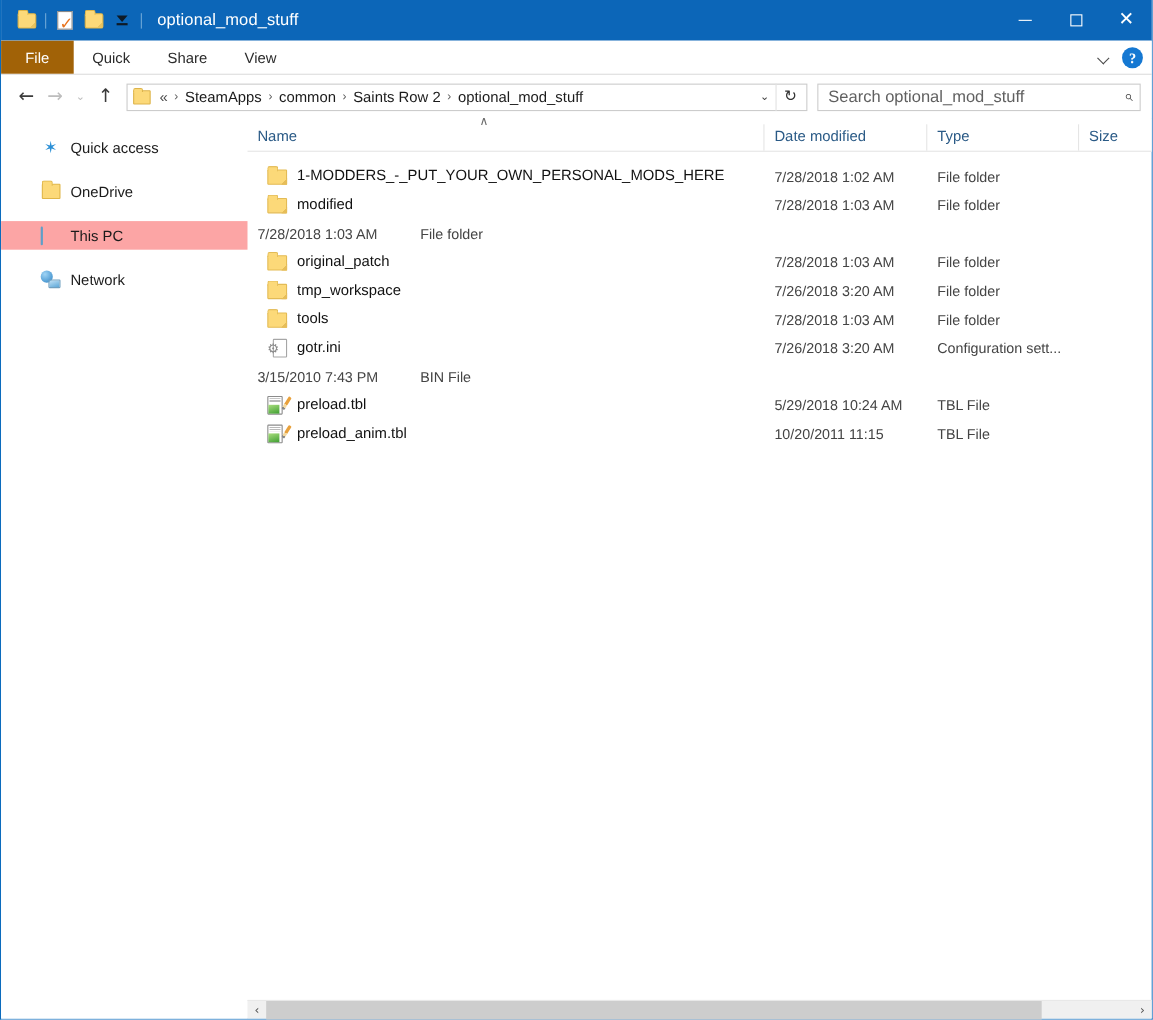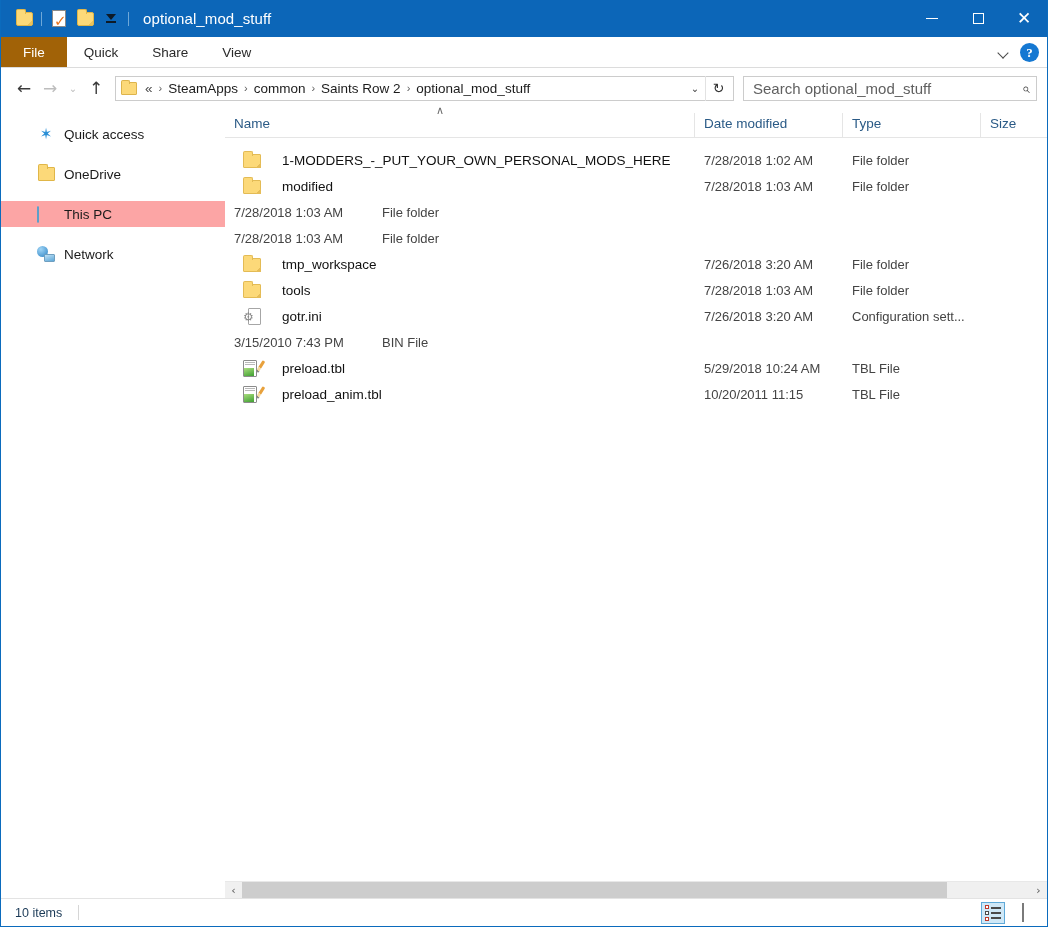--- a/index.html
+++ b/index.html
@@ -211,21 +211,21 @@
   .col.name { width: 470px; flex: 0 0 470px; border-right: 1px solid #e5e5e5; }
   .col.date { width: 148px; flex: 0 0 148px; border-right: 1px solid #e5e5e5; }
   .col.type { width: 138px; flex: 0 0 138px; border-right: 1px solid #e5e5e5; }
   .col.size { width: 60px; flex: 0 0 60px; }
 
   .rows { flex: 1 1 auto; overflow: hidden; padding-top: 9px; }
   .row {
     height: 26px; display: flex; align-items: center; cursor: default;
   }
   .cell-name {
-    width: 470px; flex: 0 0 470px; display: flex; align-items: center; gap: 21px;
+    width: 470px; flex: 0 0 470px; display: flex; gap: 9px;
     padding-left: 18px; font-size: 13.5px; color: #111111; white-space: nowrap;
   }
   .cell-date { width: 148px; flex: 0 0 148px; font-size: 13px; color: #444444; padding-left: 9px; }
   .cell-type { width: 138px; flex: 0 0 138px; font-size: 13px; color: #444444; padding-left: 9px; white-space: nowrap; }
   .cell-size { width: 60px; flex: 0 0 60px; font-size: 13px; color: #444444; padding-left: 9px; }
 
   .ico { width: 18px; height: 17px; flex: 0 0 18px; position: relative; }
   .ico.folder {
     width: 17px; height: 14px; background: #fcd979; border: 1px solid #e3bb55;
     border-radius: 1px; margin-top: 2px;
@@ -452,20 +452,24 @@
             <span class="cell-date">7/28/2018 1:03 AM</span>
             <span class="cell-type">File folder</span>
             <span class="cell-size"></span>
           </div>
           <div class="row">
             <span class="cell-date">7/28/2018 1:03 AM</span>
             <span class="cell-type">File folder</span>
             <span class="cell-size"></span>
           </div>
           <div class="row">
+            <span class="cell-name">
+              <span class="ico folder"></span>
+              <span>original_patch</span>
+            </span>
             <span class="cell-date">7/28/2018 1:03 AM</span>
             <span class="cell-type">File folder</span>
             <span class="cell-size"></span>
           </div>
           <div class="row">
             <span class="cell-name">
               <span class="ico folder"></span>
               <span>tmp_workspace</span>
             </span>
             <span class="cell-date">7/26/2018 3:20 AM</span>
@@ -529,37 +533,14 @@
       <div class="hscroll">
         <span class="hs-arrow">‹</span>
         <span class="hs-track">
             <span class="hs-thumb"></span>
           </span>
         <span class="hs-arrow">›</span>
       </div>
     </div>
   </div>
 
-  <div class="statusbar">
-    <span class="status-text">10 items</span>
-    <span class="status-sep"></span>
-    <div class="viewbtns">
-      <div class="vb active">
-        <span class="vb-details">
-          <span class="bullets">
-              <i class="red"></i>
-              <i></i>
-              <i class="red"></i>
-            </span>
-          <span class="lines">
-              <b></b>
-              <b></b>
-              <b></b>
-            </span>
-        </span>
-      </div>
-      <div class="vb">
-        <span class="vb-large"><span class="pic"></span></span>
-      </div>
-    </div>
-  </div>
 
 </div>
 
 </body></html>

